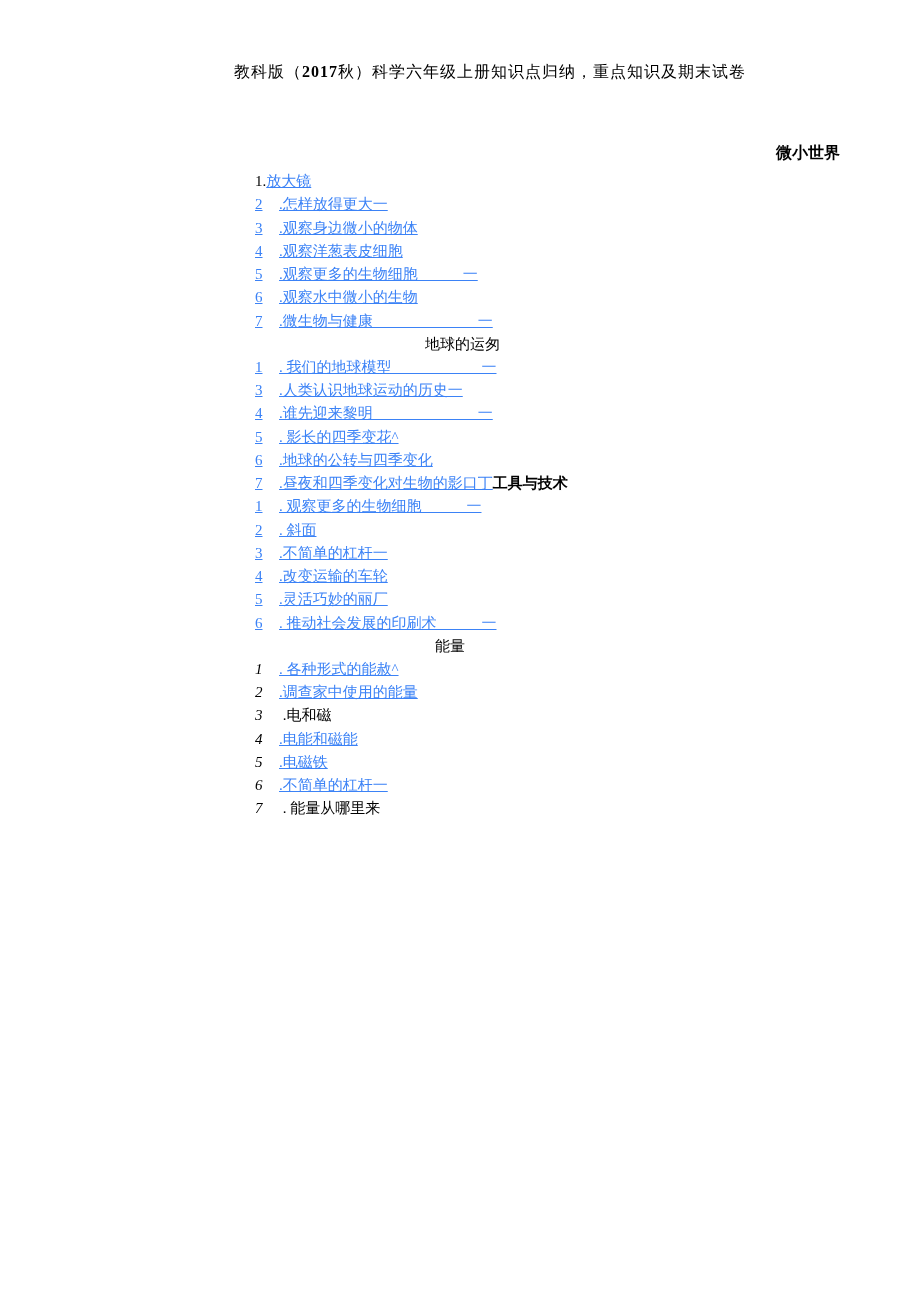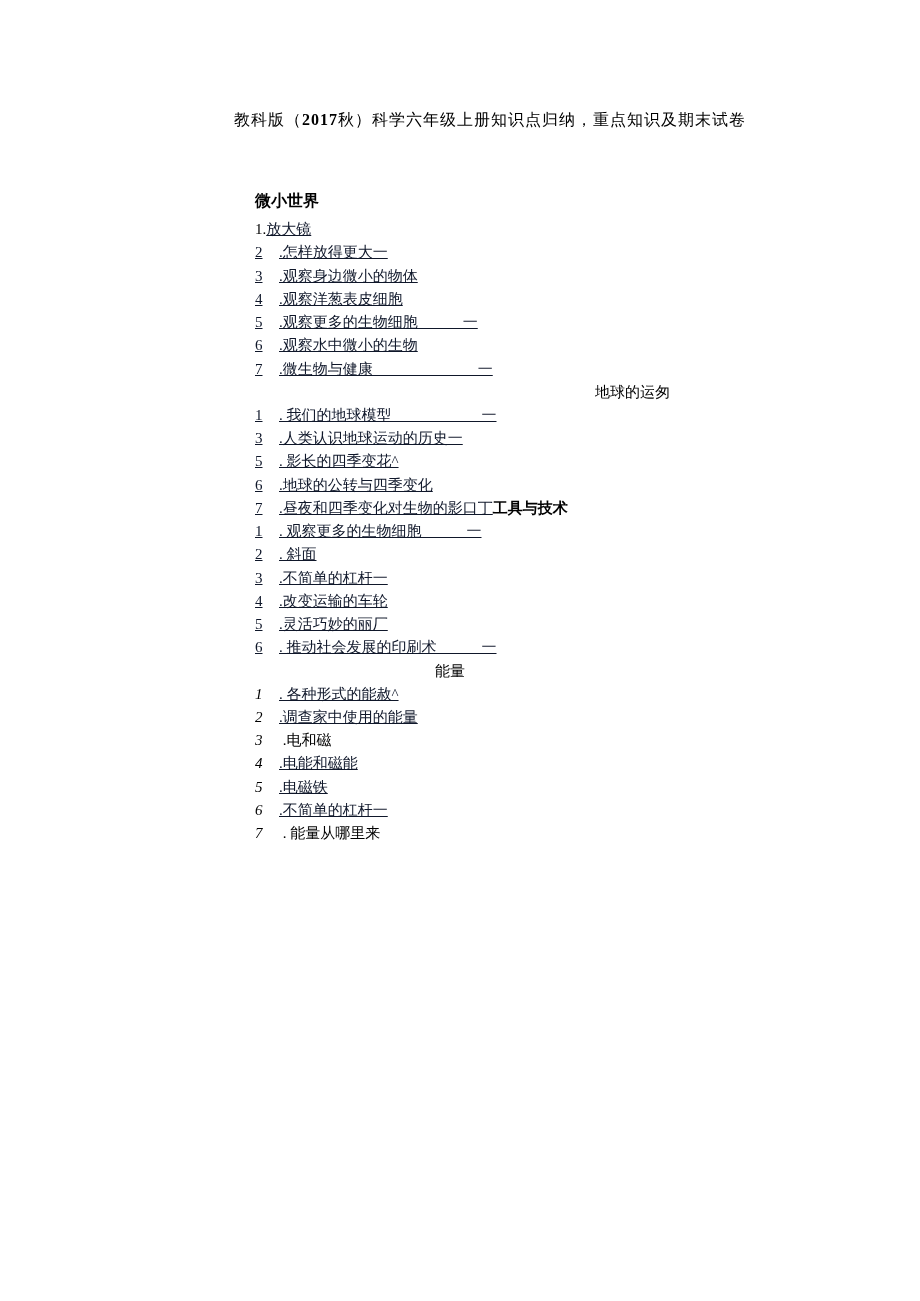--- a/index.html
+++ b/index.html
@@ -3,53 +3,53 @@
   <meta charset="utf-8">
   <style>
     body {
       margin: 0;
       padding: 0;
       background: #fff;
       font-family: "SimSun", "宋体", serif;
       width: 920px;
     }
     .page {
-      padding: 110px 80px 100px 80px;
+      padding: 62px 80px 100px 80px;
     }
     .title {
       text-align: center;
       font-size: 16px;
       margin-bottom: 60px;
       margin-left: 60px;
       letter-spacing: 1px;
     }
     .title .bold, .heading {
       font-weight: bold;
     }
     .content {
       margin-left: 175px;
     }
     .heading {
       font-size: 16px;
       margin-bottom: 6px;
       font-family: "SimHei", "黑体", sans-serif;
+      text-align: right;
     }
     .section-sep {
       font-size: 15px;
       margin: 2px 0 2px 170px;
       font-family: "SimSun", "宋体", serif;
-      text-align: center;
     }
     .section-sep-right {
       font-size: 15px;
       margin: 2px 0 2px 180px;
       font-family: Liberation Sans, sans-serif;
     }
     a.link {
-      color: #0f172a;
+      color: #3b82f6;
       text-decoration: underline;
       cursor: pointer;
     }
     .row {
       font-size: 15px;
       line-height: 1.55;
       margin-bottom: 0px;
     }
     .row .num {
       display: inline-block;
@@ -84,20 +84,21 @@
       <div class="row"><span class="plain num">1.</span><a class="link" href="#">放大镜</a></div>
       <div class="row"><a class="link num" href="#">2</a><span class="gap"></span><a class="link" href="#">.怎样放得更大一</a></div>
       <div class="row"><a class="link num" href="#">3</a><span class="gap"></span><a class="link" href="#">.观察身边微小的物体</a></div>
       <div class="row"><a class="link num" href="#">4</a><span class="gap"></span><a class="link" href="#">.观察洋葱表皮细胞</a></div>
       <div class="row"><a class="link num" href="#">5</a><span class="gap"></span><a class="link" href="#">.观察更多的生物细胞   一</a></div>
       <div class="row"><a class="link num" href="#">6</a><span class="gap"></span><a class="link" href="#">.观察水中微小的生物</a></div>
       <div class="row"><a class="link num" href="#">7</a><span class="gap"></span><a class="link" href="#">.微生物与健康       一</a></div>
       <div class="section-sep">地球的运匆</div>
       <div class="row"><a class="link num" href="#">1</a><span class="gap"></span><a class="link" href="#">. 我们的地球模型      一</a></div>
       <div class="row"><a class="link num" href="#">3</a><span class="gap"></span><a class="link" href="#">.人类认识地球运动的历史一</a></div>
+      <div class="row"><a class="link num" href="#">4</a><span class="gap"></span><a class="link" href="#">.谁先迎来黎明       一</a></div>
       <div class="row"><a class="link num" href="#">5</a><span class="gap"></span><a class="link" href="#">. 影长的四季变花^</a></div>
       <div class="row"><a class="link num" href="#">6</a><span class="gap"></span><a class="link" href="#">.地球的公转与四季变化</a></div>
       <div class="row"><a class="link num" href="#">7</a><span class="gap"></span><a class="link" href="#">.昼夜和四季变化对生物的影口丁</a><span class="inline-bold">工具与技术</span></div>
       <div class="row"><a class="link num" href="#">1</a><span class="gap"></span><a class="link" href="#">. 观察更多的生物细胞   一</a></div>
       <div class="row"><a class="link num" href="#">2</a><span class="gap"></span><a class="link" href="#">. 斜面</a></div>
       <div class="row"><a class="link num" href="#">3</a><span class="gap"></span><a class="link" href="#">.不简单的杠杆一</a></div>
       <div class="row"><a class="link num" href="#">4</a><span class="gap"></span><a class="link" href="#">.改变运输的车轮</a></div>
       <div class="row"><a class="link num" href="#">5</a><span class="gap"></span><a class="link" href="#">.灵活巧妙的丽厂</a></div>
       <div class="row"><a class="link num" href="#">6</a><span class="gap"></span><a class="link" href="#">. 推动社会发展的印刷术   一</a></div>
       <div class="section-sep-right">能量</div>

